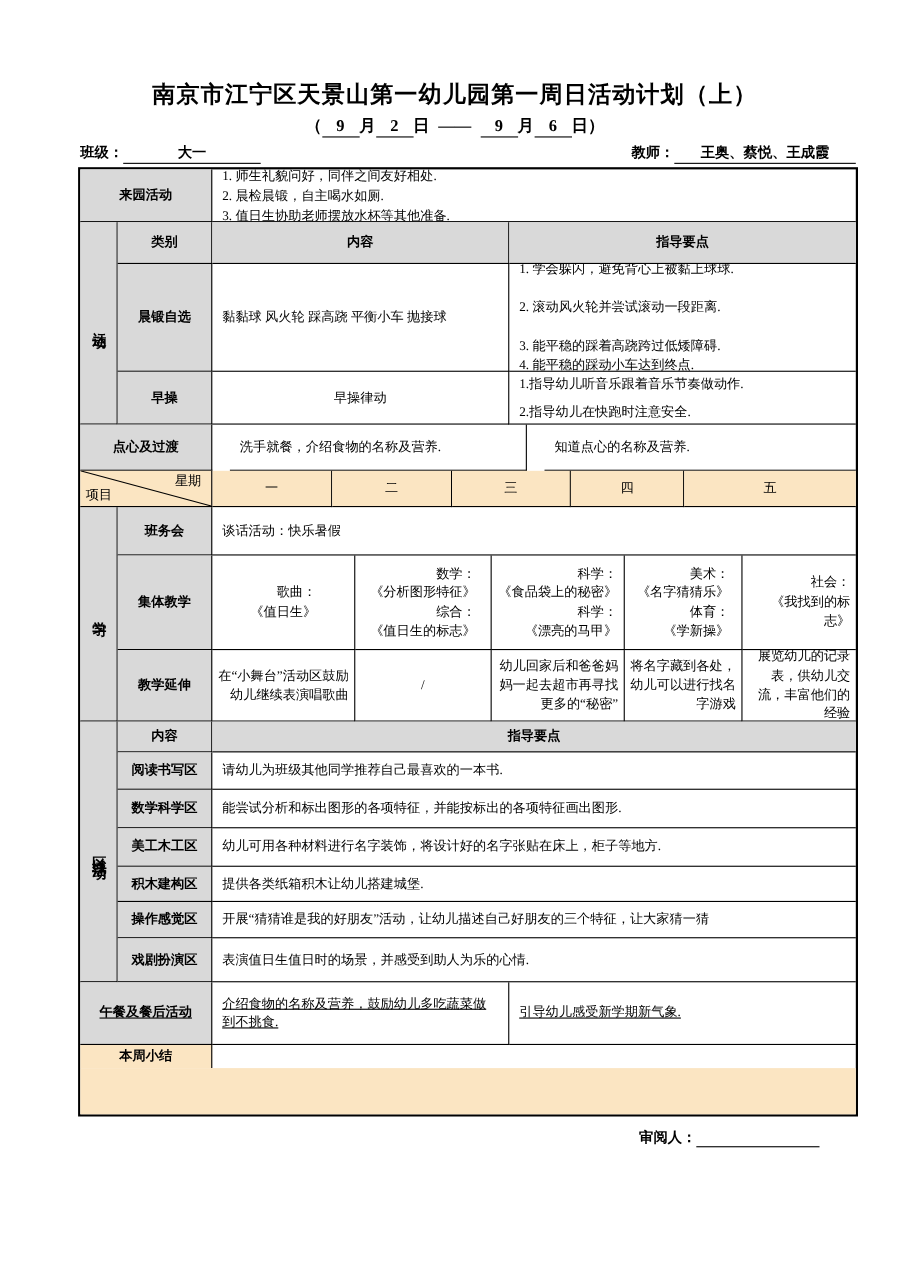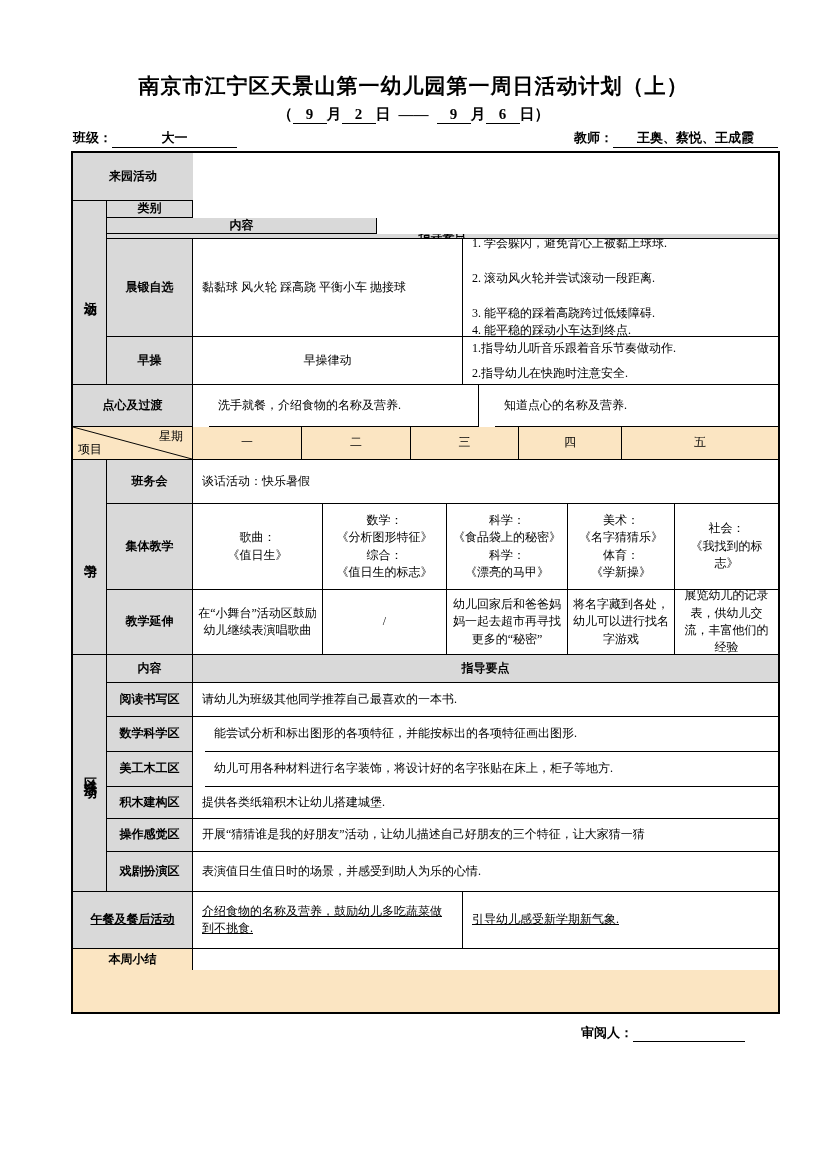--- a/index.html
+++ b/index.html
@@ -17,41 +17,41 @@
   .inforow .blank{display:inline-block;border-bottom:1.5px solid #000;text-align:center;}
   .blank-class{width:125px;}
   .blank-teacher{width:165px;}
 
   .sheet{width:709px;margin-left:71px;border:2px solid #000;box-sizing:border-box;background:#fff;}
   .tr{display:flex;}
   .stack{flex:1;display:flex;flex-direction:column;}
   .td{
     box-sizing:border-box;border-right:1px solid #000;border-bottom:1px solid #000;
     display:flex;align-items:center;justify-content:center;
-    font-size:12px;line-height:1.45;text-align:center;padding:2px 5px;overflow:hidden;
+    font-size:12px;line-height:1.45;text-align:right;padding:2px 5px;overflow:hidden;
   }
   .tr .td:last-child{border-right:none;}
   .gray{background:#d9d9d9;}
   .cream{background:#fbe5c2;}
   .bold{font-weight:bold;}
   .left{justify-content:flex-start;text-align:left;padding-left:9px;padding-right:9px;}
   .pre{white-space:pre-line;}
   .bb0{border-bottom:none;}
 
   .c1{width:34px;}
   .c2{width:86px;}
   .cL{width:120px;}
   .w270{width:270px;}
   .wFlex{flex:1;}
   .d1{width:109px;}.d2{width:109px;}.d3{width:108px;}.d4{width:103px;}
   .t1{width:130px;}.t2{width:124px;}.t3{width:121px;}.t4{width:107px;}
 
-  .h48{height:48px;}.h38{height:38px;flex-direction:column;}.h98{height:98px;}.h42{height:42px;gap:16px;}
+  .h48{height:48px;}.h38{height:38px;}.h98{height:98px;}.h42{height:42px;gap:16px;}
   .h33{height:33px;}.h44{height:44px;}.h86{height:86px;}.h65{height:65px;}
-  .h28{height:28px;}.h34{height:34px;}.h35{height:35px;gap:12px;}.h32{height:32px;}
+  .h28{height:28px;}.h34{height:34px;}.h35{height:35px;}.h32{height:32px;}
   .h33b{height:33px;}.h40{height:40px;}.h43{height:43px;}.h57{height:57px;text-decoration:underline;}.h63{height:63px;flex-direction:column;}
 
   .vtext{writing-mode:vertical-lr;text-orientation:upright;letter-spacing:3px;font-weight:bold;font-size:13px;}
   .lh-wide{line-height:2.05;}
   .lh-list{line-height:1.5;}
 
   .corner{position:relative;padding:0;}
   .corner svg{position:absolute;left:0;top:0;width:100%;height:100%;}
   .corner .cr-top{position:absolute;top:1px;right:9px;font-size:12px;}
   .corner .cr-bottom{position:absolute;bottom:1px;left:5px;font-size:12px;}
@@ -74,20 +74,23 @@
   </div>
   <div>
     <span>教师：</span><span class="blank blank-teacher">王奥、蔡悦、王成霞</span>
   </div>
 </div>
 
 <div class="sheet">
 
   <div class="tr h48">
     <div class="td cL gray bold">来园活动</div>
+    <div class="td wFlex left pre lh-list">1. 师生礼貌问好，同伴之间友好相处.
+2. 晨检晨锻，自主喝水如厕.
+3. 值日生协助老师摆放水杯等其他准备.</div>
   </div>
 
   <div class="tr">
     <div class="td c1 gray">
         <span class="vtext">运动</span>
       </div>
     <div class="stack">
       <div class="tr h38">
         <div class="td c2 gray bold">类别</div>
         <div class="td w270 gray bold">内容</div>

